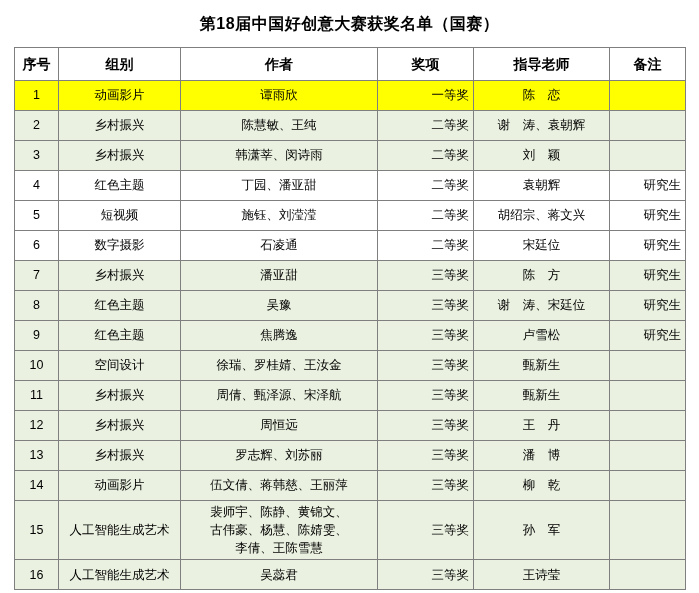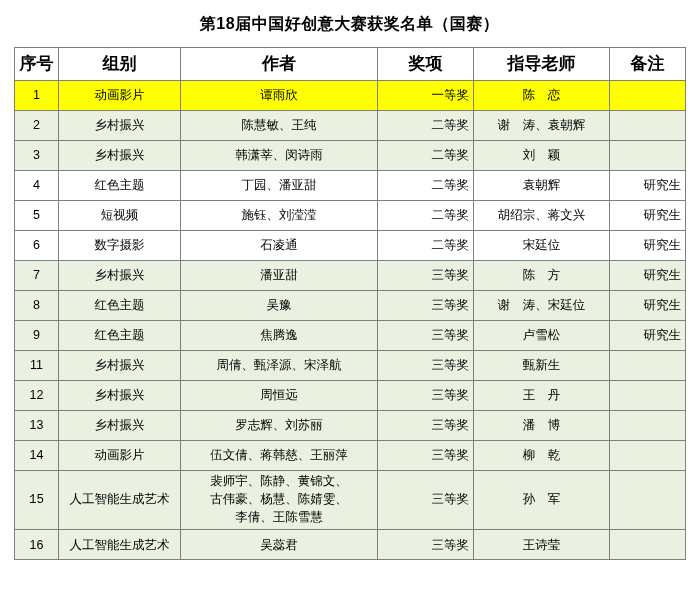--- a/index.html
+++ b/index.html
@@ -51,21 +51,21 @@
     border: 1px solid #7f7f7f;
     padding: 2px 4px;
     vertical-align: middle;
     line-height: 1.45;
     white-space: pre-line;
   }
   table.award-table thead th {
     height: 28px;
     text-align: center;
     font-weight: bold;
-    font-size: 17px;
+    font-size: 14px;
     background: #ffffff;
   }
   table.award-table tbody td {
     height: 25px;
   }
   td.col-idx {
     text-align: center;
   }
   td.col-group,
   td.col-author,
@@ -81,21 +81,20 @@
     background: #ffff00;
   }
   tr.row-green td {
     background: #eaf1e0;
   }
   tr.row-plain td {
     background: #ffffff;
   }
   td.tall {
     height: 66px;
-    font-family: Liberation Mono, monospace;
   }
 </style>
 </head>
 <body>
 
 <div class="page">
 
   <div class="doc-title">第18届中国好创意大赛获奖名单（国赛）</div>
 
   <div class="table-wrap">
@@ -185,20 +184,28 @@
           </tr>
           <tr class="row-green">
             <td class="col-idx">9</td>
             <td class="col-group">红色主题</td>
             <td class="col-author">焦腾逸</td>
             <td class="col-award">三等奖</td>
             <td class="col-teacher">卢雪松</td>
             <td class="col-note">研究生</td>
           </tr>
           <tr class="row-green">
+            <td class="col-idx">10</td>
+            <td class="col-group">空间设计</td>
+            <td class="col-author">徐瑞、罗桂婧、王汝金</td>
+            <td class="col-award">三等奖</td>
+            <td class="col-teacher">甄新生</td>
+            <td class="col-note"></td>
+          </tr>
+          <tr class="row-green">
             <td class="col-idx">11</td>
             <td class="col-group">乡村振兴</td>
             <td class="col-author">周倩、甄泽源、宋泽航</td>
             <td class="col-award">三等奖</td>
             <td class="col-teacher">甄新生</td>
             <td class="col-note"></td>
           </tr>
           <tr class="row-green">
             <td class="col-idx">12</td>
             <td class="col-group">乡村振兴</td>

